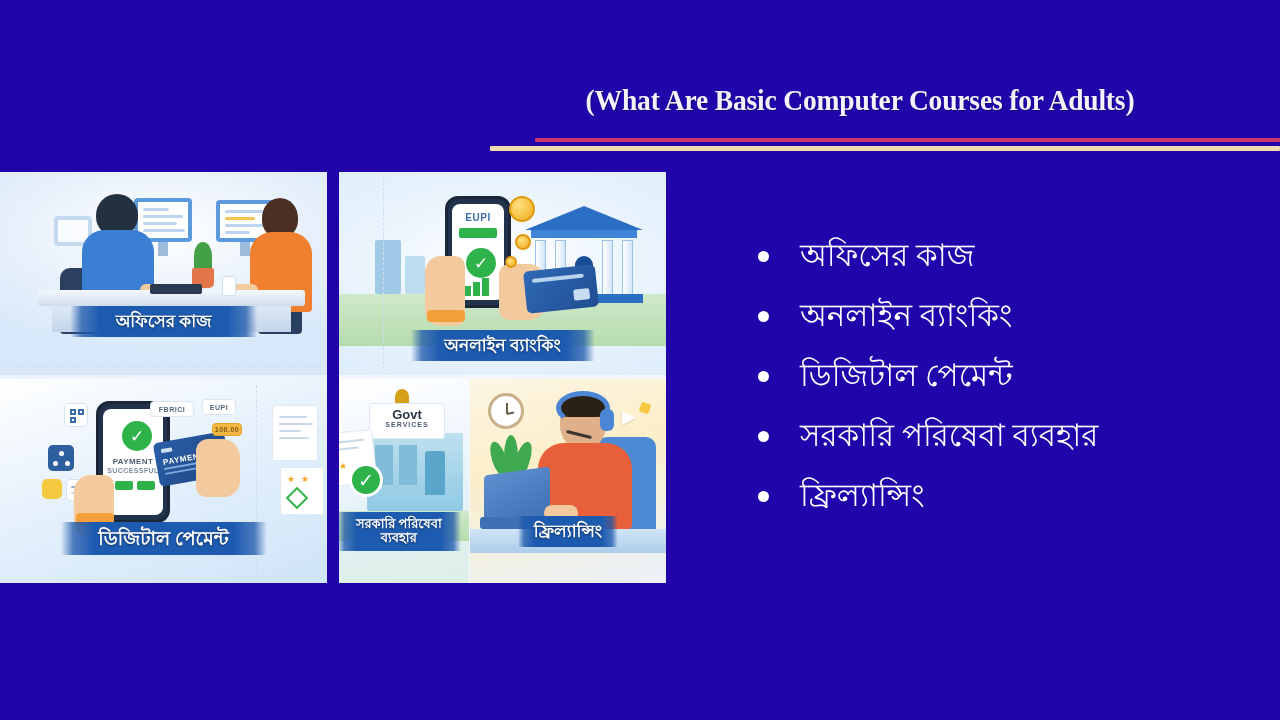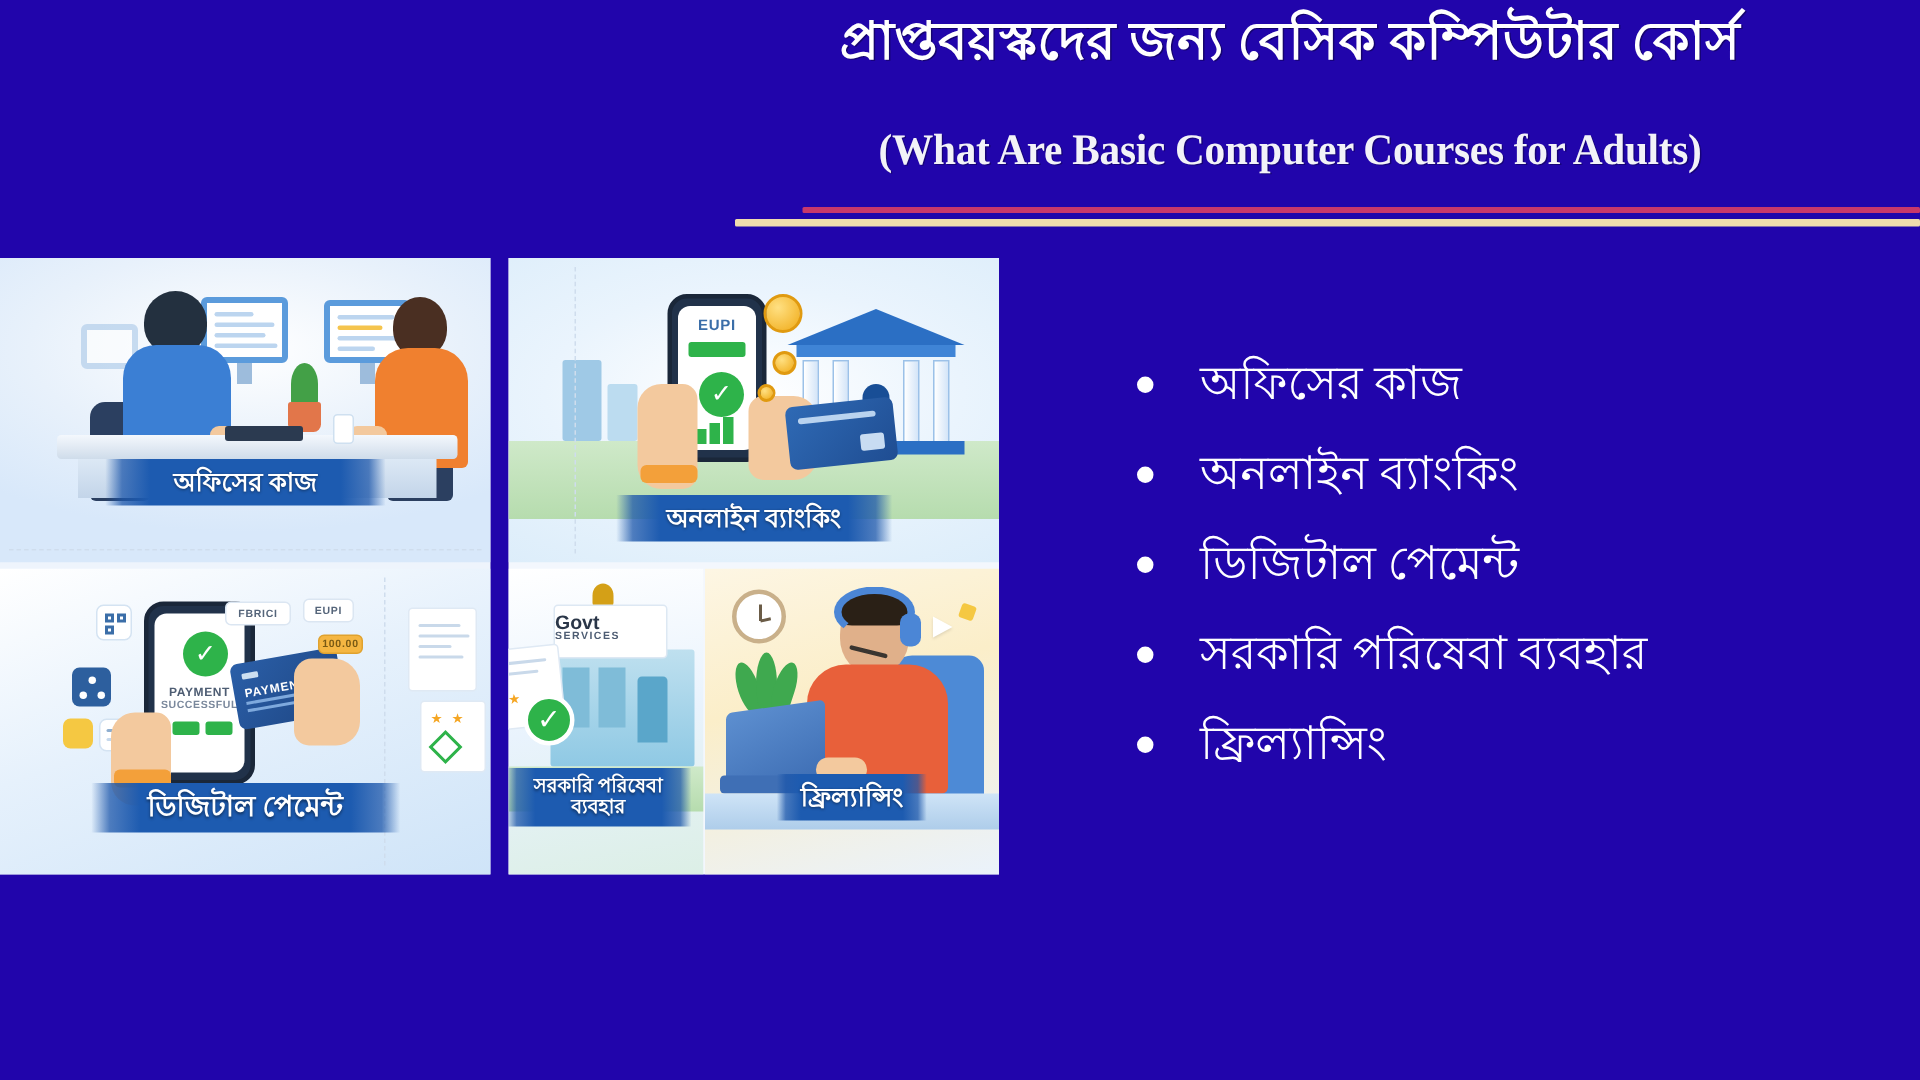--- a/index.html
+++ b/index.html
@@ -380,20 +380,21 @@
     border-radius: 1px;
   }
   .star { color: #f5a623; font-size: 9px; position: absolute; }
 
   
   .govt-sign {
     position: absolute;
     background: #ffffff;
     border-radius: 3px;
     border: 1px solid #dde8f3;
+    text-align: center;
     font-family: "Liberation Sans", sans-serif;
   }
   .govt-title { font-size: 13px; font-weight: 700; color: #2a3648; line-height: 1; }
   .govt-sub   { font-size: 7px;  font-weight: 700; color: #4e5d73; letter-spacing: 1px; }
   .govt-emblem {
     position: absolute;
     width: 14px; height: 16px;
     background: #d4a017;
     border-radius: 50% 50% 20% 20%;
   }
@@ -450,21 +451,20 @@
     background: #3fa94f;
     border-radius: 50% 50% 0 50%;
   }
 </style>
 </head>
 <body>
 
 <div class="slide">
 
   <div class="header">
-    <div class="title-bn">প্রাপ্তবয়স্কদের জন্য বেসিক কম্পিউটার কোর্স</div>
     <div class="title-en">(What Are Basic Computer Courses for Adults)</div>
     <div class="rule-crimson"></div>
     <div class="rule-cream"></div>
   </div>
 
   <div class="bullets">
 
     <div class="bullet-row">
       <span class="bullet-dot"></span>
       <span class="bullet-label">অফিসের কাজ</span>

